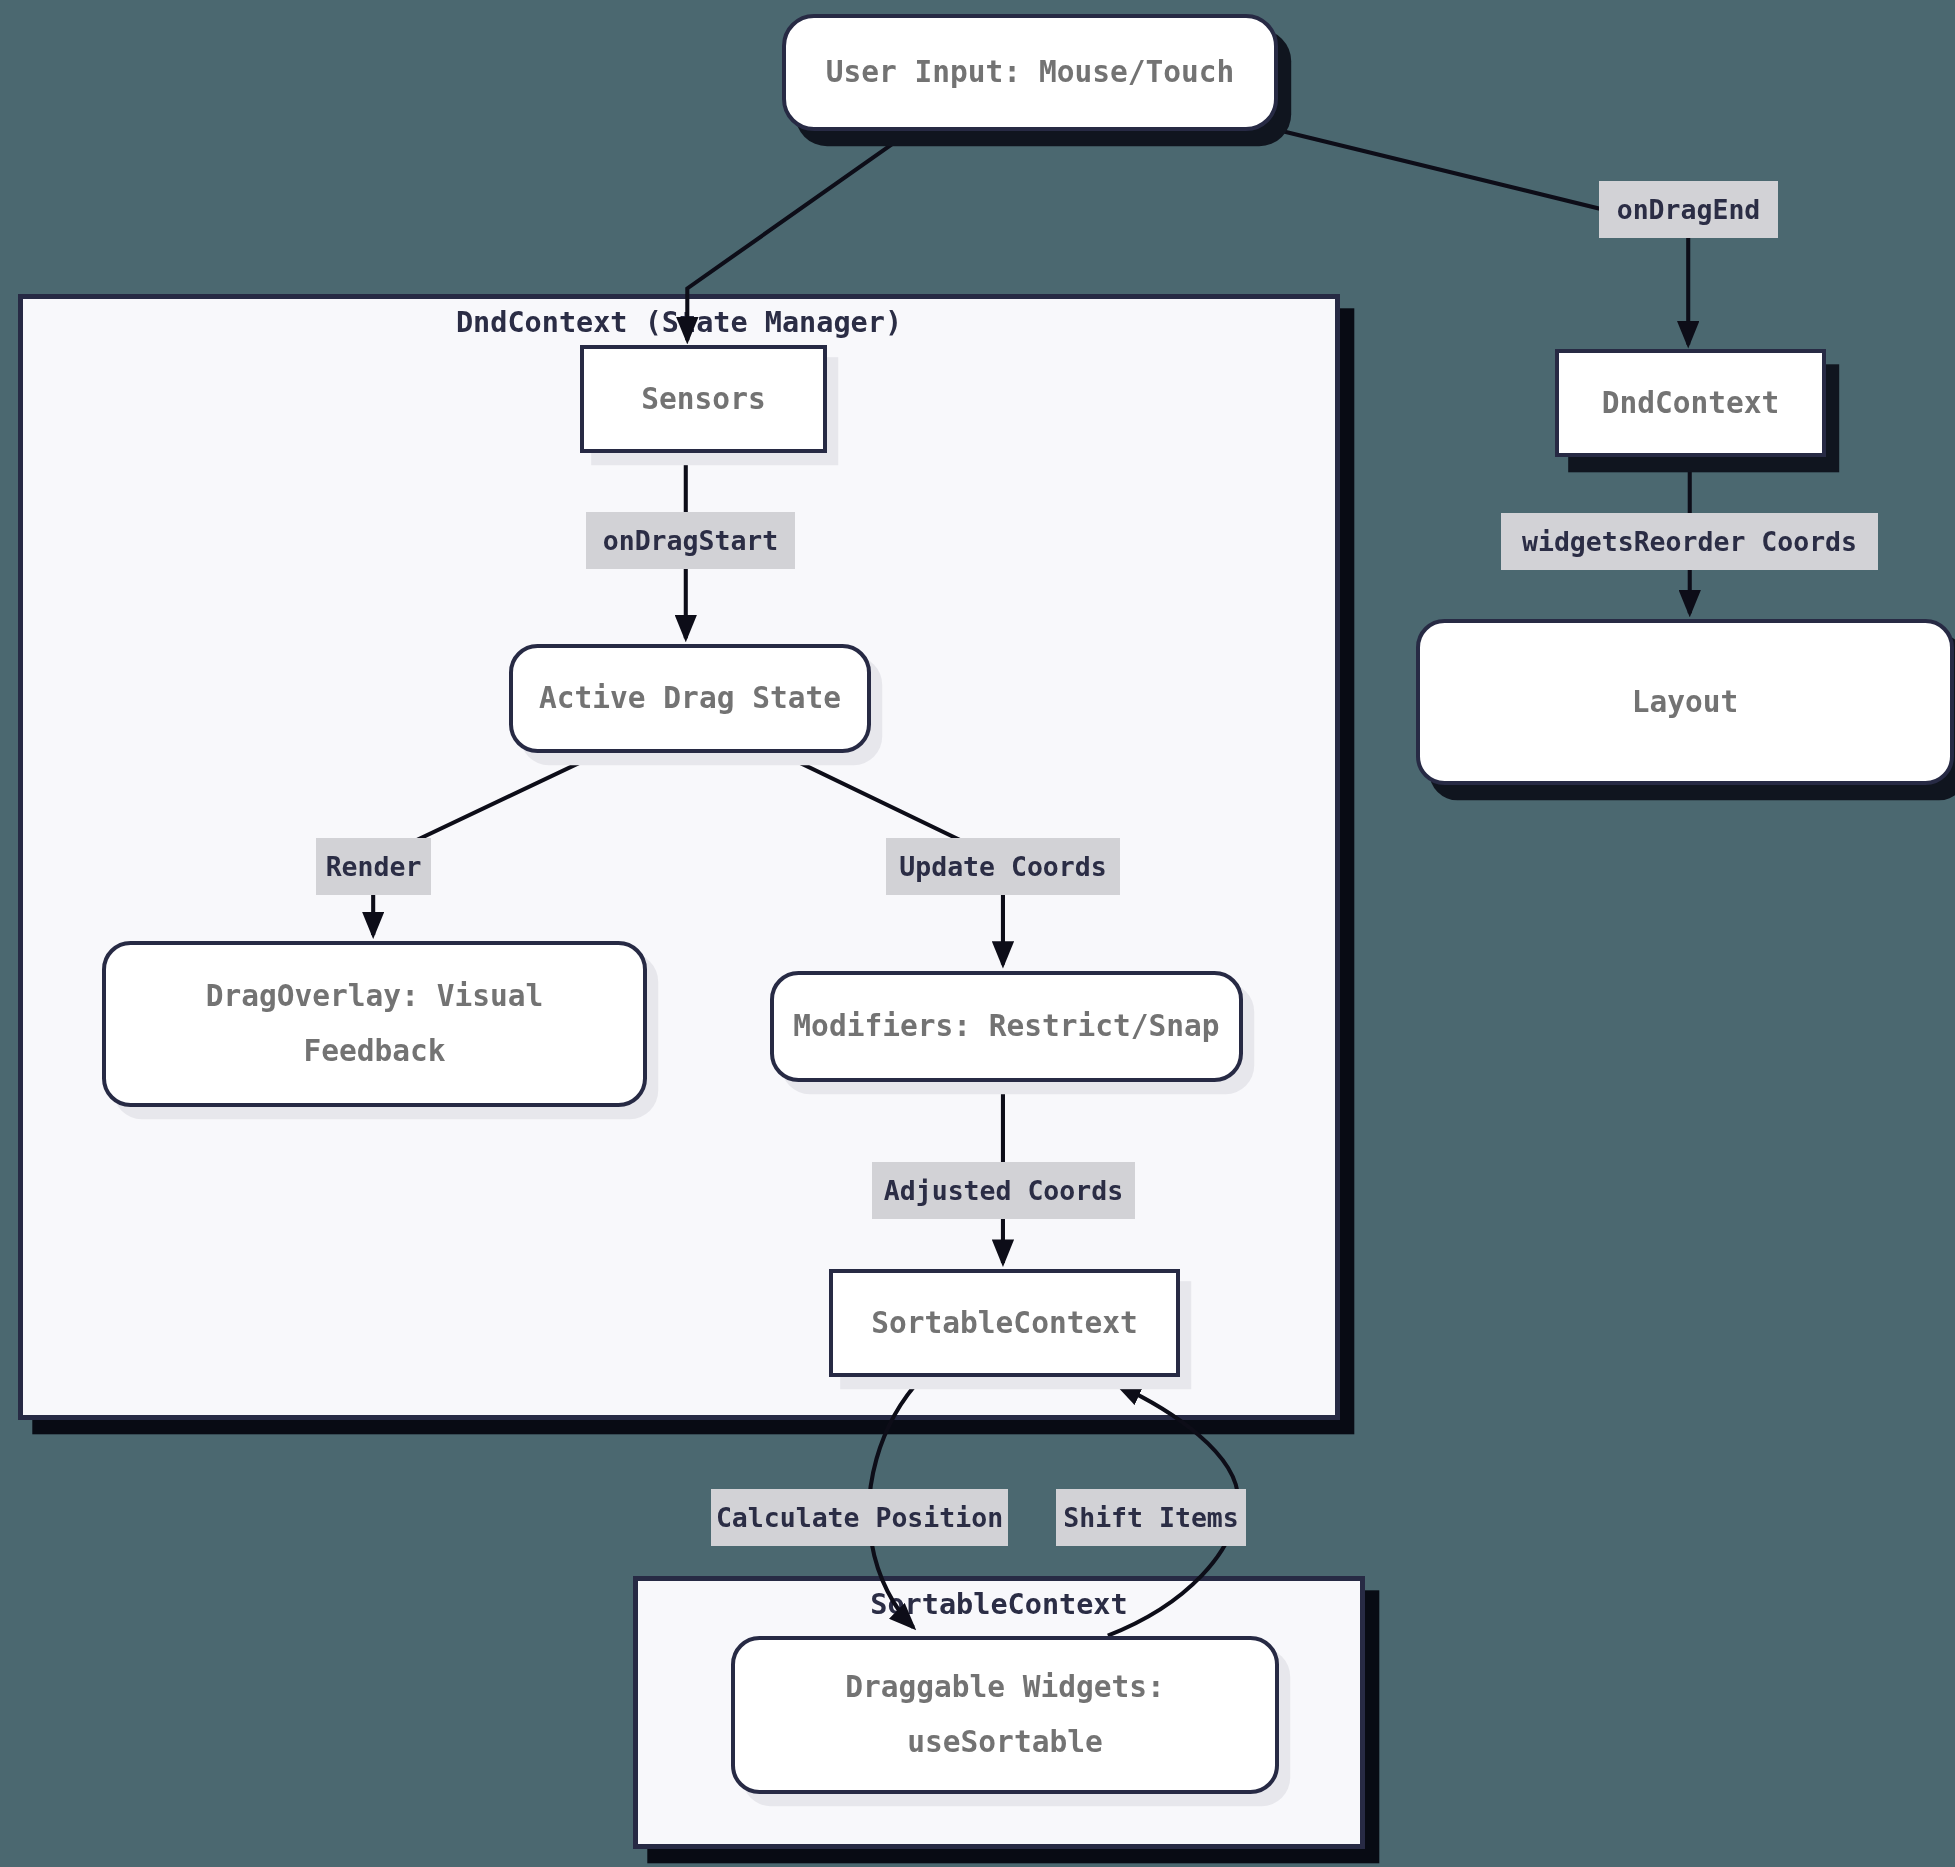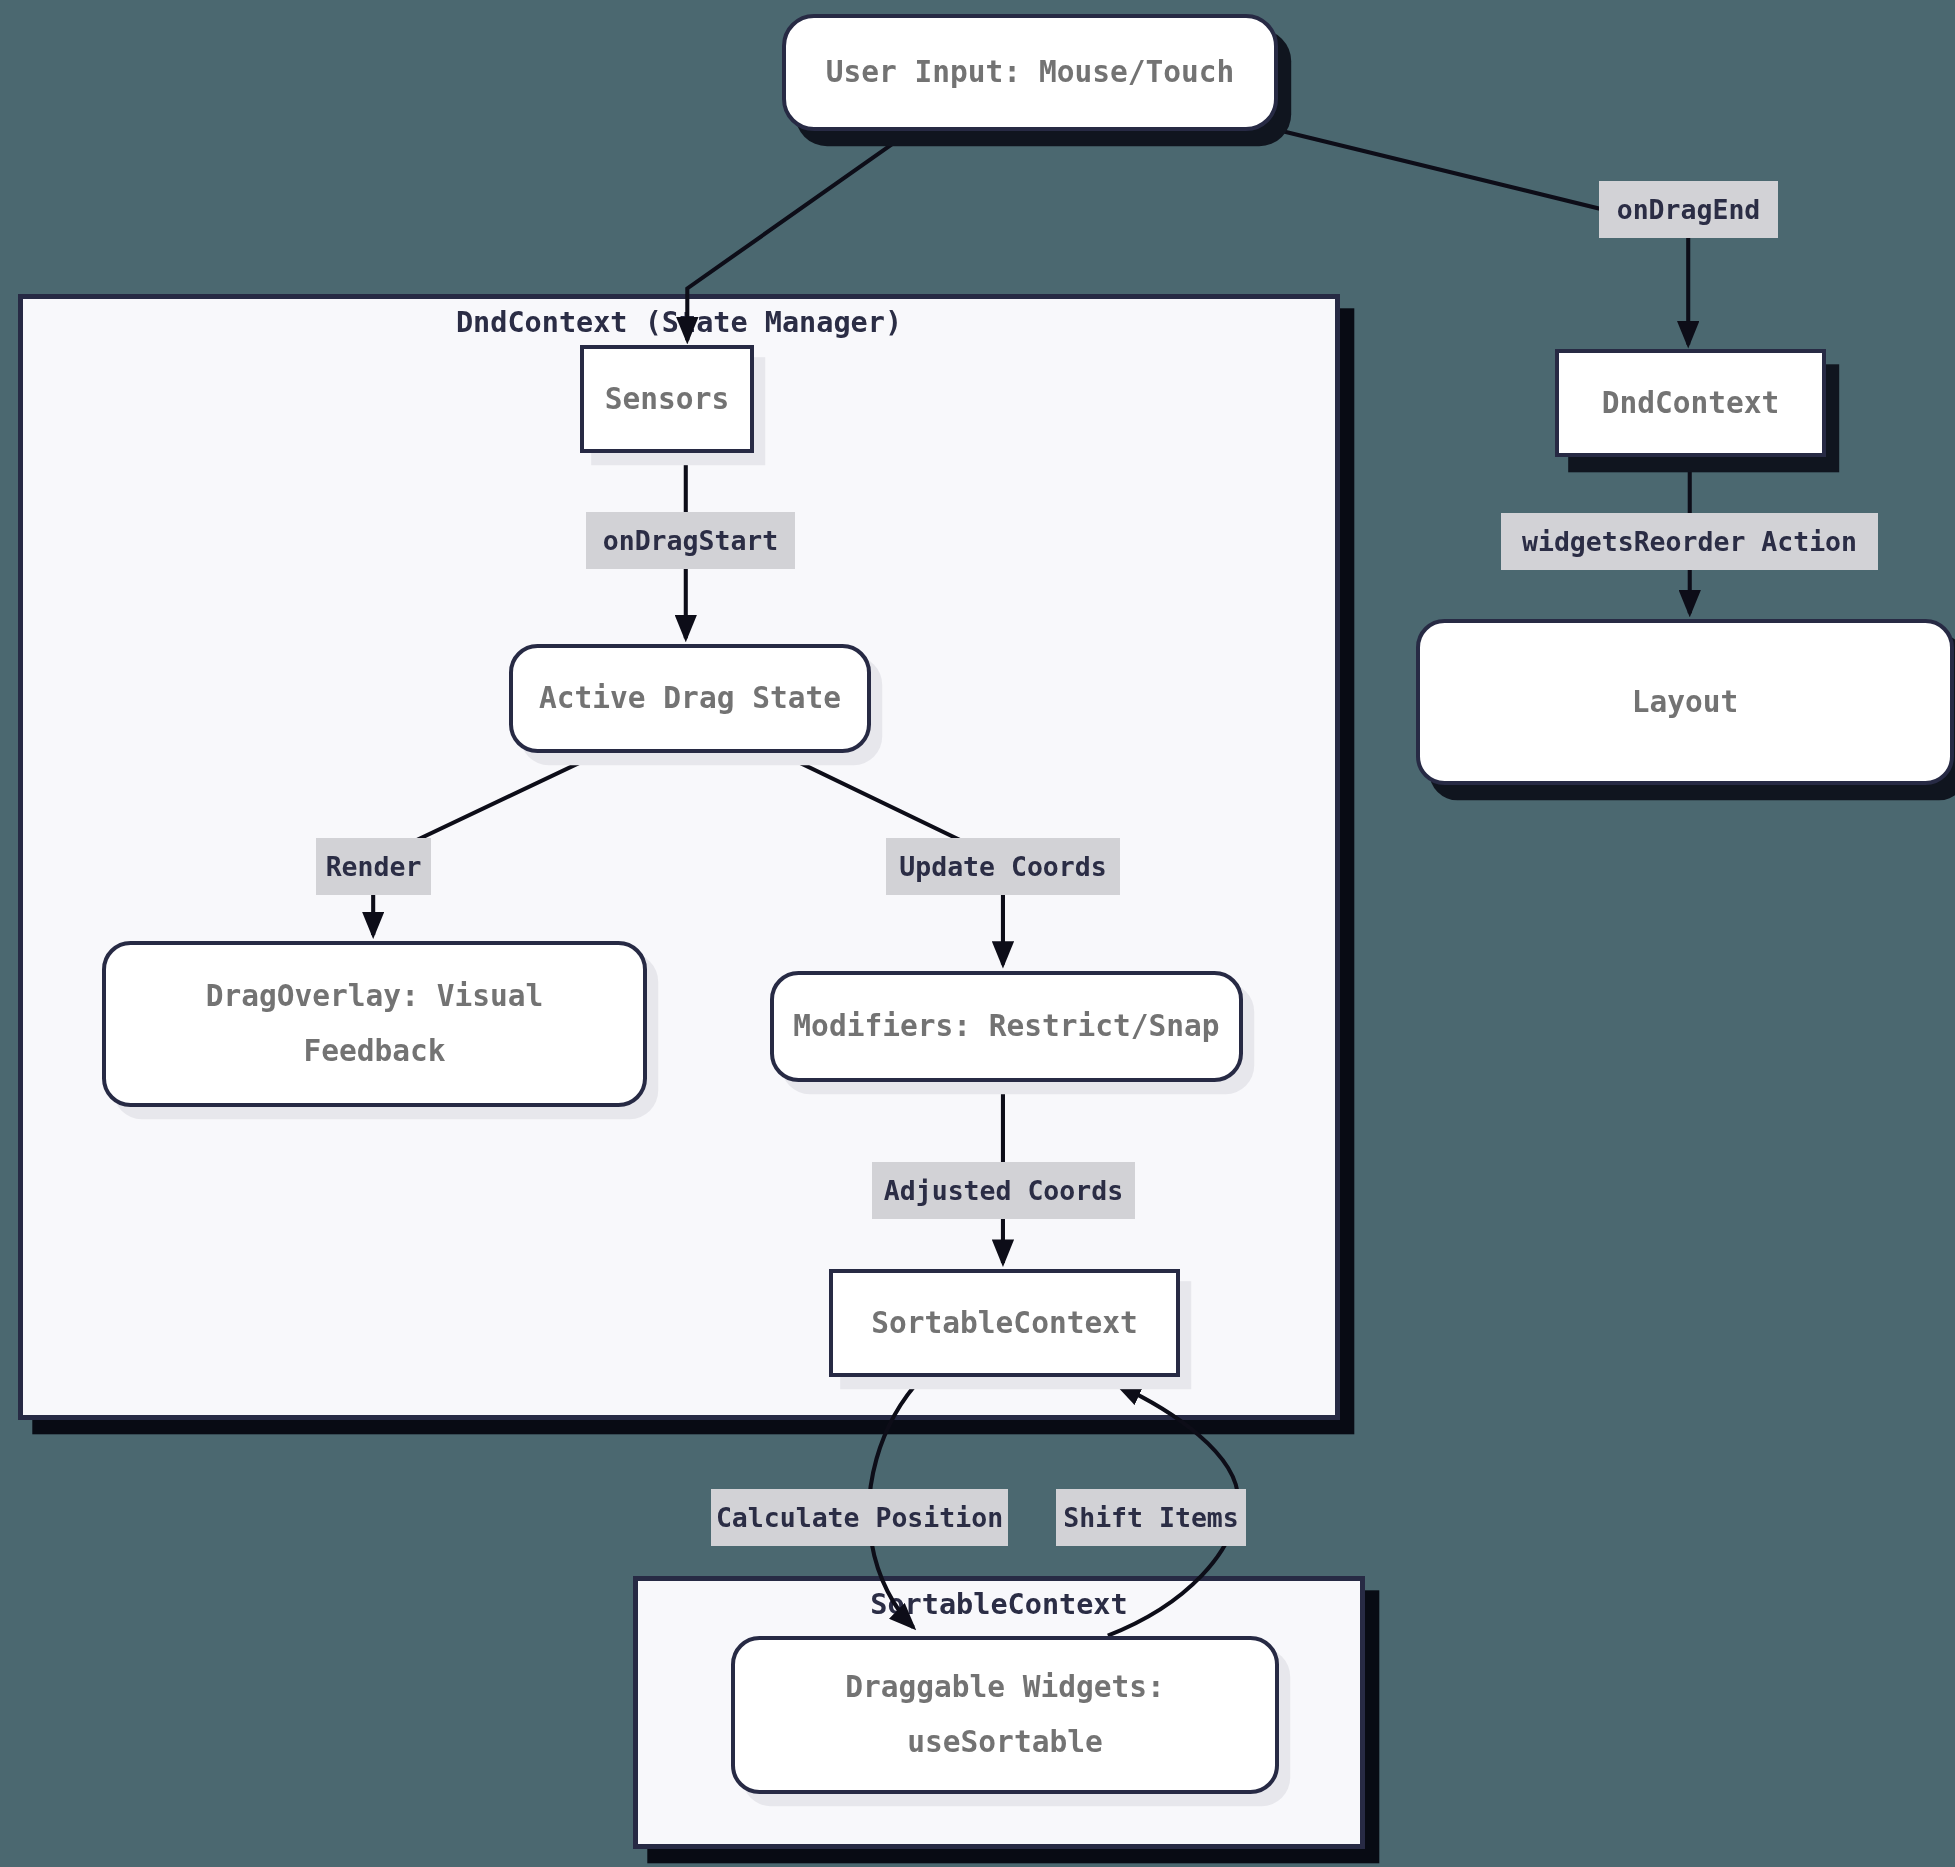--- a/index.html
+++ b/index.html
@@ -64,21 +64,21 @@
       <path d="M 3319 898 L 3319 1204" marker-end="url(#ah)"></path>
       <path d="M 1812 2704 C 1722 2800 1694 2930 1712 3030 C 1724 3100 1756 3158 1794 3196" marker-end="url(#ah)"></path>
       <path d="M 2176 3212 C 2330 3152 2428 3046 2432 2948 C 2434 2856 2300 2768 2196 2720" marker-end="url(#ah)"></path>
     </g>
   </svg>
 
   <div class="node r-big shadow-dark" style="left:782px;top:14.3px;width:496px;height:117px;">
     <span>User Input: Mouse/Touch</span>
   </div>
 
-  <div class="node shadow-light" style="left:580px;top:345px;width:174px;height:108px;">
+  <div class="node shadow-light" style="left:580px;top:345px;width:247px;height:108px;">
     <span>Sensors</span>
   </div>
 
   <div class="node rounded shadow-light" style="left:509px;top:644px;width:362px;height:109px;">
     <span>Active Drag State</span>
   </div>
 
   <div class="node rounded shadow-light" style="left:102px;top:941px;width:545px;height:166px;">
     <span>DragOverlay: Visual</span>
     <span>Feedback</span>
@@ -108,20 +108,20 @@
   <div class="elabel" style="left:586px;top:512px;width:209px;height:57px;">onDragStart</div>
 
   <div class="elabel" style="left:1599px;top:181px;width:179px;height:57px;">onDragEnd</div>
 
   <div class="elabel" style="left:316px;top:838px;width:115px;height:57px;">Render</div>
 
   <div class="elabel" style="left:886px;top:838px;width:234px;height:57px;">Update Coords</div>
 
   <div class="elabel" style="left:872px;top:1162px;width:263px;height:57px;">Adjusted Coords</div>
 
-  <div class="elabel" style="left:1501px;top:513px;width:377px;height:57px;">widgetsReorder Action</div>
+  <div class="elabel" style="left:1501px;top:513px;width:377px;height:57px;">widgetsReorder Coords</div>
 
   <div class="elabel" style="left:711px;top:1489px;width:297px;height:57px;">Calculate Position</div>
 
   <div class="elabel" style="left:1056px;top:1489px;width:190px;height:57px;">Shift Items</div>
 
 </div>
 
 
 </body></html>

